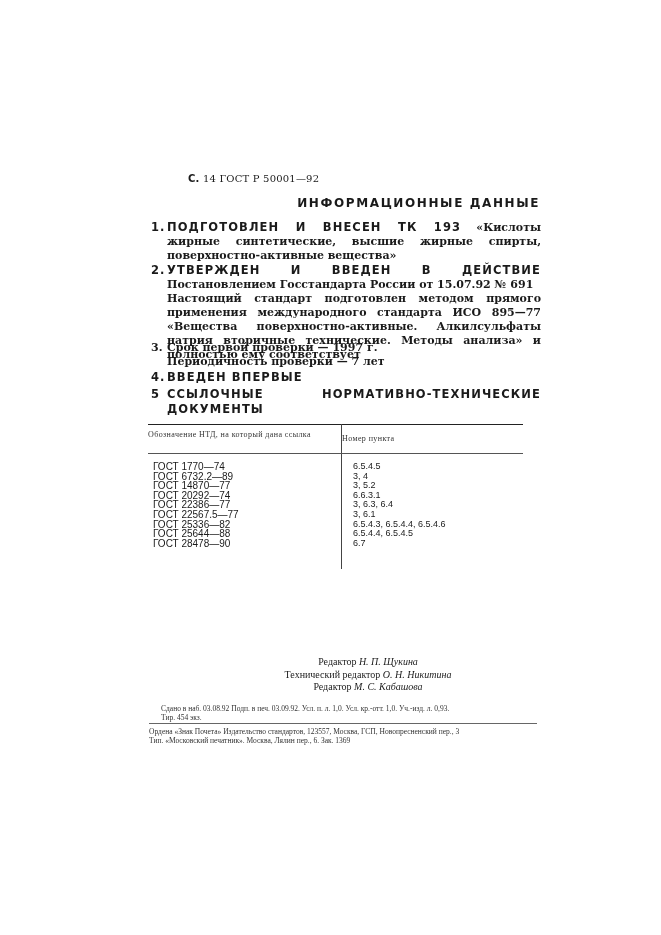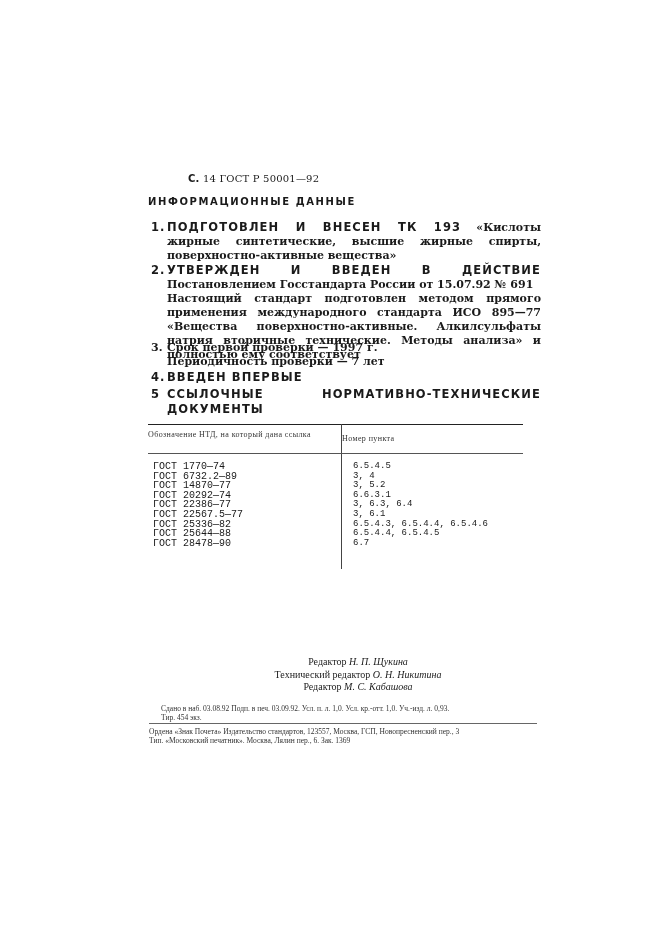--- a/index.html
+++ b/index.html
@@ -3,45 +3,45 @@
   <meta charset="utf-8">
   <style>
     html, body { margin: 0; padding: 0; }
     body {
       width: 661px; height: 935px; background: #ffffff; position: relative;
       color: #1a1a1a; font-family: "DejaVu Serif", serif; overflow: hidden;
     }
     .abs { position: absolute; }
     .page-header { left: 150px; top: 173px; font-size: 10px; white-space: nowrap; letter-spacing: 0.2px; margin-left: 38px; }
     .page-header .mark { font-weight: bold; font-family: "DejaVu Sans", sans-serif; }
-    .doc-title { left: 148px; top: 196px; width: 392px; text-align: left; font-family: "DejaVu Sans", sans-serif; font-weight: bold; font-size: 10px; letter-spacing: 1.6px; }
+    .doc-title { left: 148px; top: 196px; width: 392px; text-align: right; font-family: "DejaVu Sans", sans-serif; font-weight: bold; font-size: 12px; letter-spacing: 1.6px; }
     .item { left: 151px; width: 390px; font-size: 11px; line-height: 14px; }
     .item .num { position: absolute; left: 0; top: 0; }
     .item .body { margin-left: 16px; text-align: justify; }
     .caps { font-family: "DejaVu Sans", sans-serif; font-weight: bold; font-size: 11.5px; letter-spacing: 1.1px; }
     .bold { font-weight: bold; }
     .item1 { top: 220px; }
     .item2 { top: 263px; }
     .item3 { top: 341px; }
     .item4 { top: 370px; }
     .item5 { top: 387px; }
 
     .tbl { left: 148px; top: 424px; width: 375px; }
     .tbl .rule-top { position: absolute; left: 0; top: 0; width: 375px; height: 0; border-top: 1.5px solid #222; }
     .tbl .rule-mid { position: absolute; left: 0; top: 29px; width: 375px; height: 0; border-top: 1px solid #555; }
     .tbl .vline { position: absolute; left: 193px; top: 0; height: 145px; border-left: 1px solid #444; }
     .th { position: absolute; top: 6px; font-family: "Liberation Serif", serif; font-size: 8px; line-height: 9px; text-align: left; color: #333; letter-spacing: 0.4px; }
     .th1 { left: 0; width: 193px; }
     .th2 { left: 194px; width: 181px; top: 10px; }
     .rows { position: absolute; top: 38px; left: 0; width: 375px; }
-    .row { position: relative; height: 9.6px; font-family: Liberation Mono, monospace; font-size: 10px; line-height: 9.6px; }
+    .row { position: relative; height: 9.6px; font-family: Liberation Sans, sans-serif; font-size: 10px; line-height: 9.6px; }
     .row .c1 { position: absolute; left: 5px; white-space: nowrap; }
     .row .c2 { position: absolute; left: 205px; white-space: nowrap; font-size: 9px; }
 
-    .credits { left: 238px; top: 656px; width: 240px; text-align: center; font-family: "Liberation Serif", serif; font-size: 10px; line-height: 12.5px; }
+    .credits { left: 248px; top: 656px; width: 240px; text-align: center; font-family: "Liberation Serif", serif; font-size: 10px; line-height: 12.5px; }
     .credits .name { font-style: italic; }
     .imprint { left: 161px; top: 705px; width: 390px; font-family: "Liberation Serif", serif; font-size: 7.5px; line-height: 8.5px; color: #333; }
     .imprint-rule { left: 149px; top: 723px; width: 388px; border-top: 1px solid #666; }
     .publisher { left: 149px; top: 728px; width: 390px; font-family: "Liberation Serif", serif; font-size: 7.5px; line-height: 8.5px; text-align: left; color: #333; }
   </style>
 </head>
 <body>
 
 <div class="abs page-header">
   <span class="mark">С.</span>

